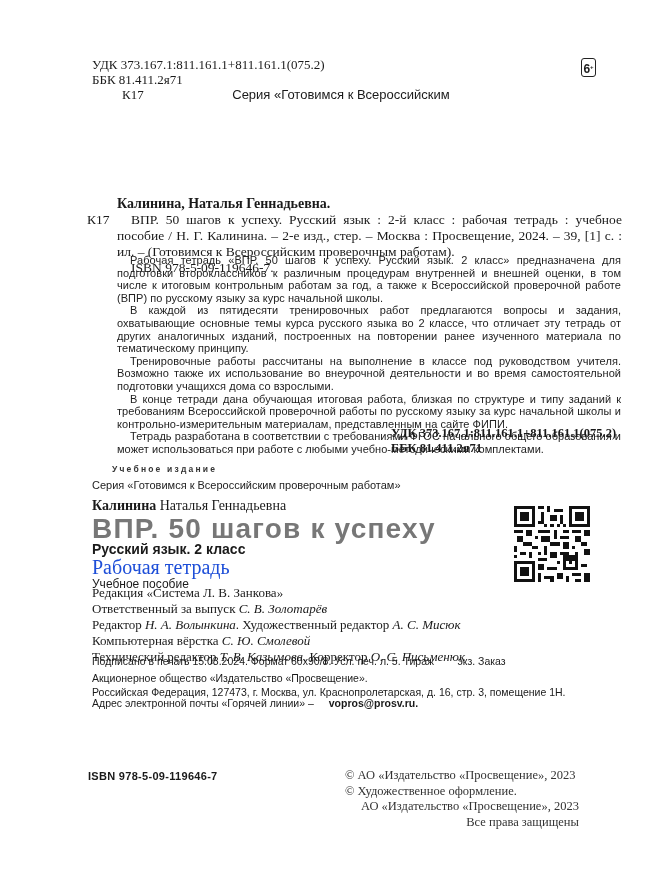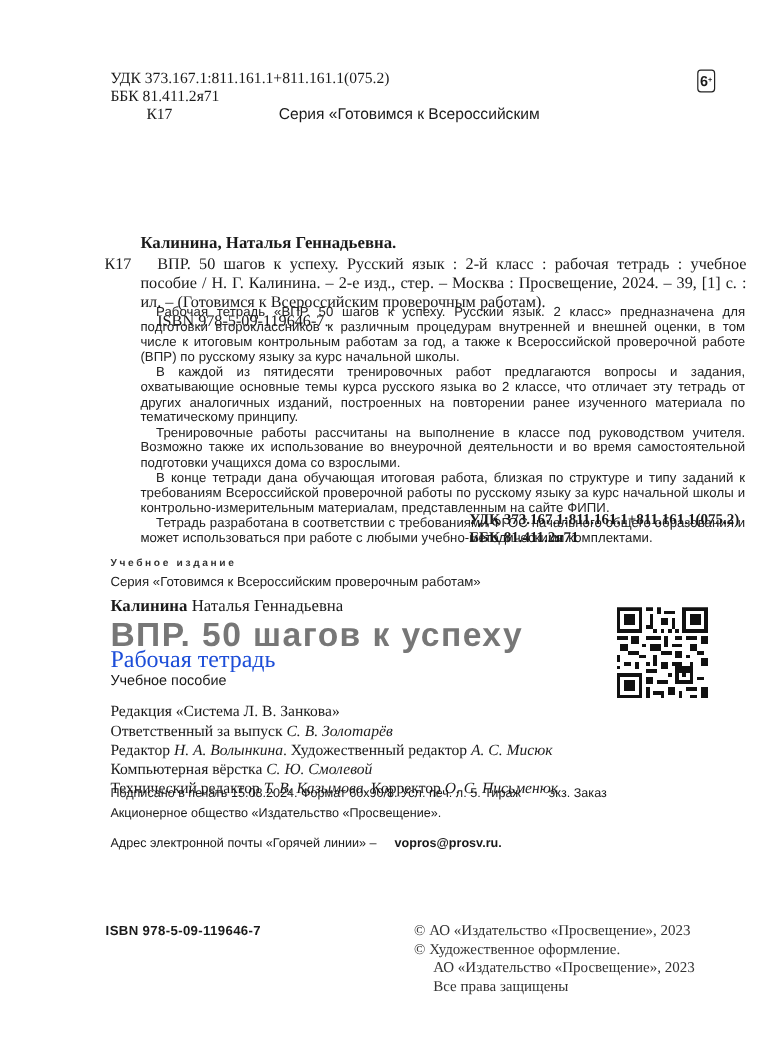--- a/index.html
+++ b/index.html
@@ -24,42 +24,42 @@
     .biblio .code { position: absolute; left: 0; top: 0; }
     .biblio .first { text-indent: 14px; }
     .isbn-line { padding-left: 44px; font-size: 13.5px; line-height: 16px; }
 
     .annot { left: 117px; top: 254px; width: 504px; font-size: 11px; line-height: 12.6px; white-space: normal; text-align: justify; color: #222; letter-spacing: 0.05px; }
     .annot p { margin: 0; text-indent: 13px; }
     .annot-codes { left: 391px; top: 426px; font-size: 12.5px; line-height: 15px; font-weight: bold; }
 
     
     .imprint { left: 92px; top: 463px; }
-    .edition-type { font-size: 8.5px; letter-spacing: 2.2px; font-weight: bold; color: #333; line-height: 12px; }
+    .edition-type { font-size: 8.5px; letter-spacing: 2.2px; font-weight: bold; color: #333; line-height: 12px; margin-left: 20px; }
     .series-line { font-size: 11px; line-height: 16px; margin-top: 2px; color: #222; }
     .author2 { font-size: 14px; line-height: 18px; margin-top: 4px; }
     .author2 b { font-weight: bold; }
     .big-title { font-size: 28px; line-height: 24px; font-weight: bold; color: #777777; letter-spacing: 1.2px; margin-top: 2px; }
     .subject { font-size: 14px; font-weight: bold; line-height: 17px; }
     .wb { font-size: 20px; line-height: 19px; color: #1d4ed8; }
     .textbook { font-size: 12px; line-height: 15px; }
 
     .qr { left: 514px; top: 506px; width: 76px; height: 76px; }
 
     .credits { left: 92px; top: 585px; font-size: 13px; line-height: 16px; }
     .credits i { font-style: italic; }
 
     .print-info { left: 92px; top: 654px; font-size: 10.5px; line-height: 14px; }
     .publisher { left: 92px; top: 671px; font-size: 10.5px; line-height: 14px; }
     .email { left: 92px; top: 696px; font-size: 10.5px; line-height: 14px; }
     .email b { font-weight: bold; margin-left: 12px; }
 
     .isbn-bottom { left: 88px; top: 770px; font-size: 11px; font-weight: bold; letter-spacing: 0.3px; }
     .copyright { left: 345px; top: 768px; font-size: 12.5px; line-height: 15.5px; color: #333; }
-    .copyright .indent { padding-left: 16px; }
+    .copyright .indent { padding-left: 16px; text-align: right; }
   </style>
 </head>
 <body>
 
 <div class="abs udk-top serif">
   <div>УДК 373.167.1:811.161.1+811.161.1(075.2)</div>
   <div>ББК 81.411.2я71</div>
   <div class="k17">К17</div>
 </div>
 
@@ -89,20 +89,21 @@
 <div class="abs annot-codes serif">
   <div>УДК 373.167.1:811.161.1+811.161.1(075.2)</div>
   <div>ББК 81.411.2я71</div>
 </div>
 
 <div class="abs imprint">
   <div class="edition-type sans">Учебное издание</div>
   <div class="series-line sans">Серия «Готовимся к Всероссийским проверочным работам»</div>
   <div class="author2 serif"><b>Калинина</b> <span>Наталья Геннадьевна</span></div>
   <div class="big-title sans">ВПР. 50 шагов к успеху</div>
+  <div class="subject sans">Русский язык. 2 класс</div>
   <div class="wb serif">Рабочая тетрадь</div>
   <div class="textbook sans">Учебное пособие</div>
 </div>
 
 <div class="abs qr">
   <svg width="76" height="76" viewBox="0 0 25 25" shape-rendering="crispEdges">
     <rect width="25" height="25" fill="#fff"></rect>
     <g fill="#111">
       <rect x="0" y="0" width="7" height="7"></rect>
         <rect x="1" y="1" width="5" height="5" fill="#fff"></rect>
@@ -181,20 +182,21 @@
   <div><span>Ответственный за выпуск </span><i>С. В. Золотарёв</i></div>
   <div><span>Редактор </span><i>Н. А. Волынкина</i><span>. Художественный редактор </span><i>А. С. Мисюк</i></div>
   <div><span>Компьютерная вёрстка </span><i>С. Ю. Смолевой</i></div>
   <div><span>Технический редактор </span><i>Т. В. Казымова</i><span>. Корректор </span><i>О. С. Письменюк</i></div>
 </div>
 
 <div class="abs print-info sans" style="white-space:pre;">Подписано в печать 15.08.2024. Формат 60x90/8. Усл. печ. л. 5. Тираж        экз. Заказ</div>
 
 <div class="abs publisher sans">
   <div>Акционерное общество «Издательство «Просвещение».</div>
+  <div>Российская Федерация, 127473, г. Москва, ул. Краснопролетарская, д. 16, стр. 3, помещение 1Н.</div>
 </div>
 
 <div class="abs email sans"><span>Адрес электронной почты «Горячей линии» – </span><b>vopros@prosv.ru.</b></div>
 
 <div class="abs isbn-bottom sans">ISBN 978-5-09-119646-7</div>
 
 <div class="abs copyright serif">
   <div>© АО «Издательство «Просвещение», 2023</div>
   <div>© Художественное оформление.</div>
   <div class="indent">АО «Издательство «Просвещение», 2023</div>

